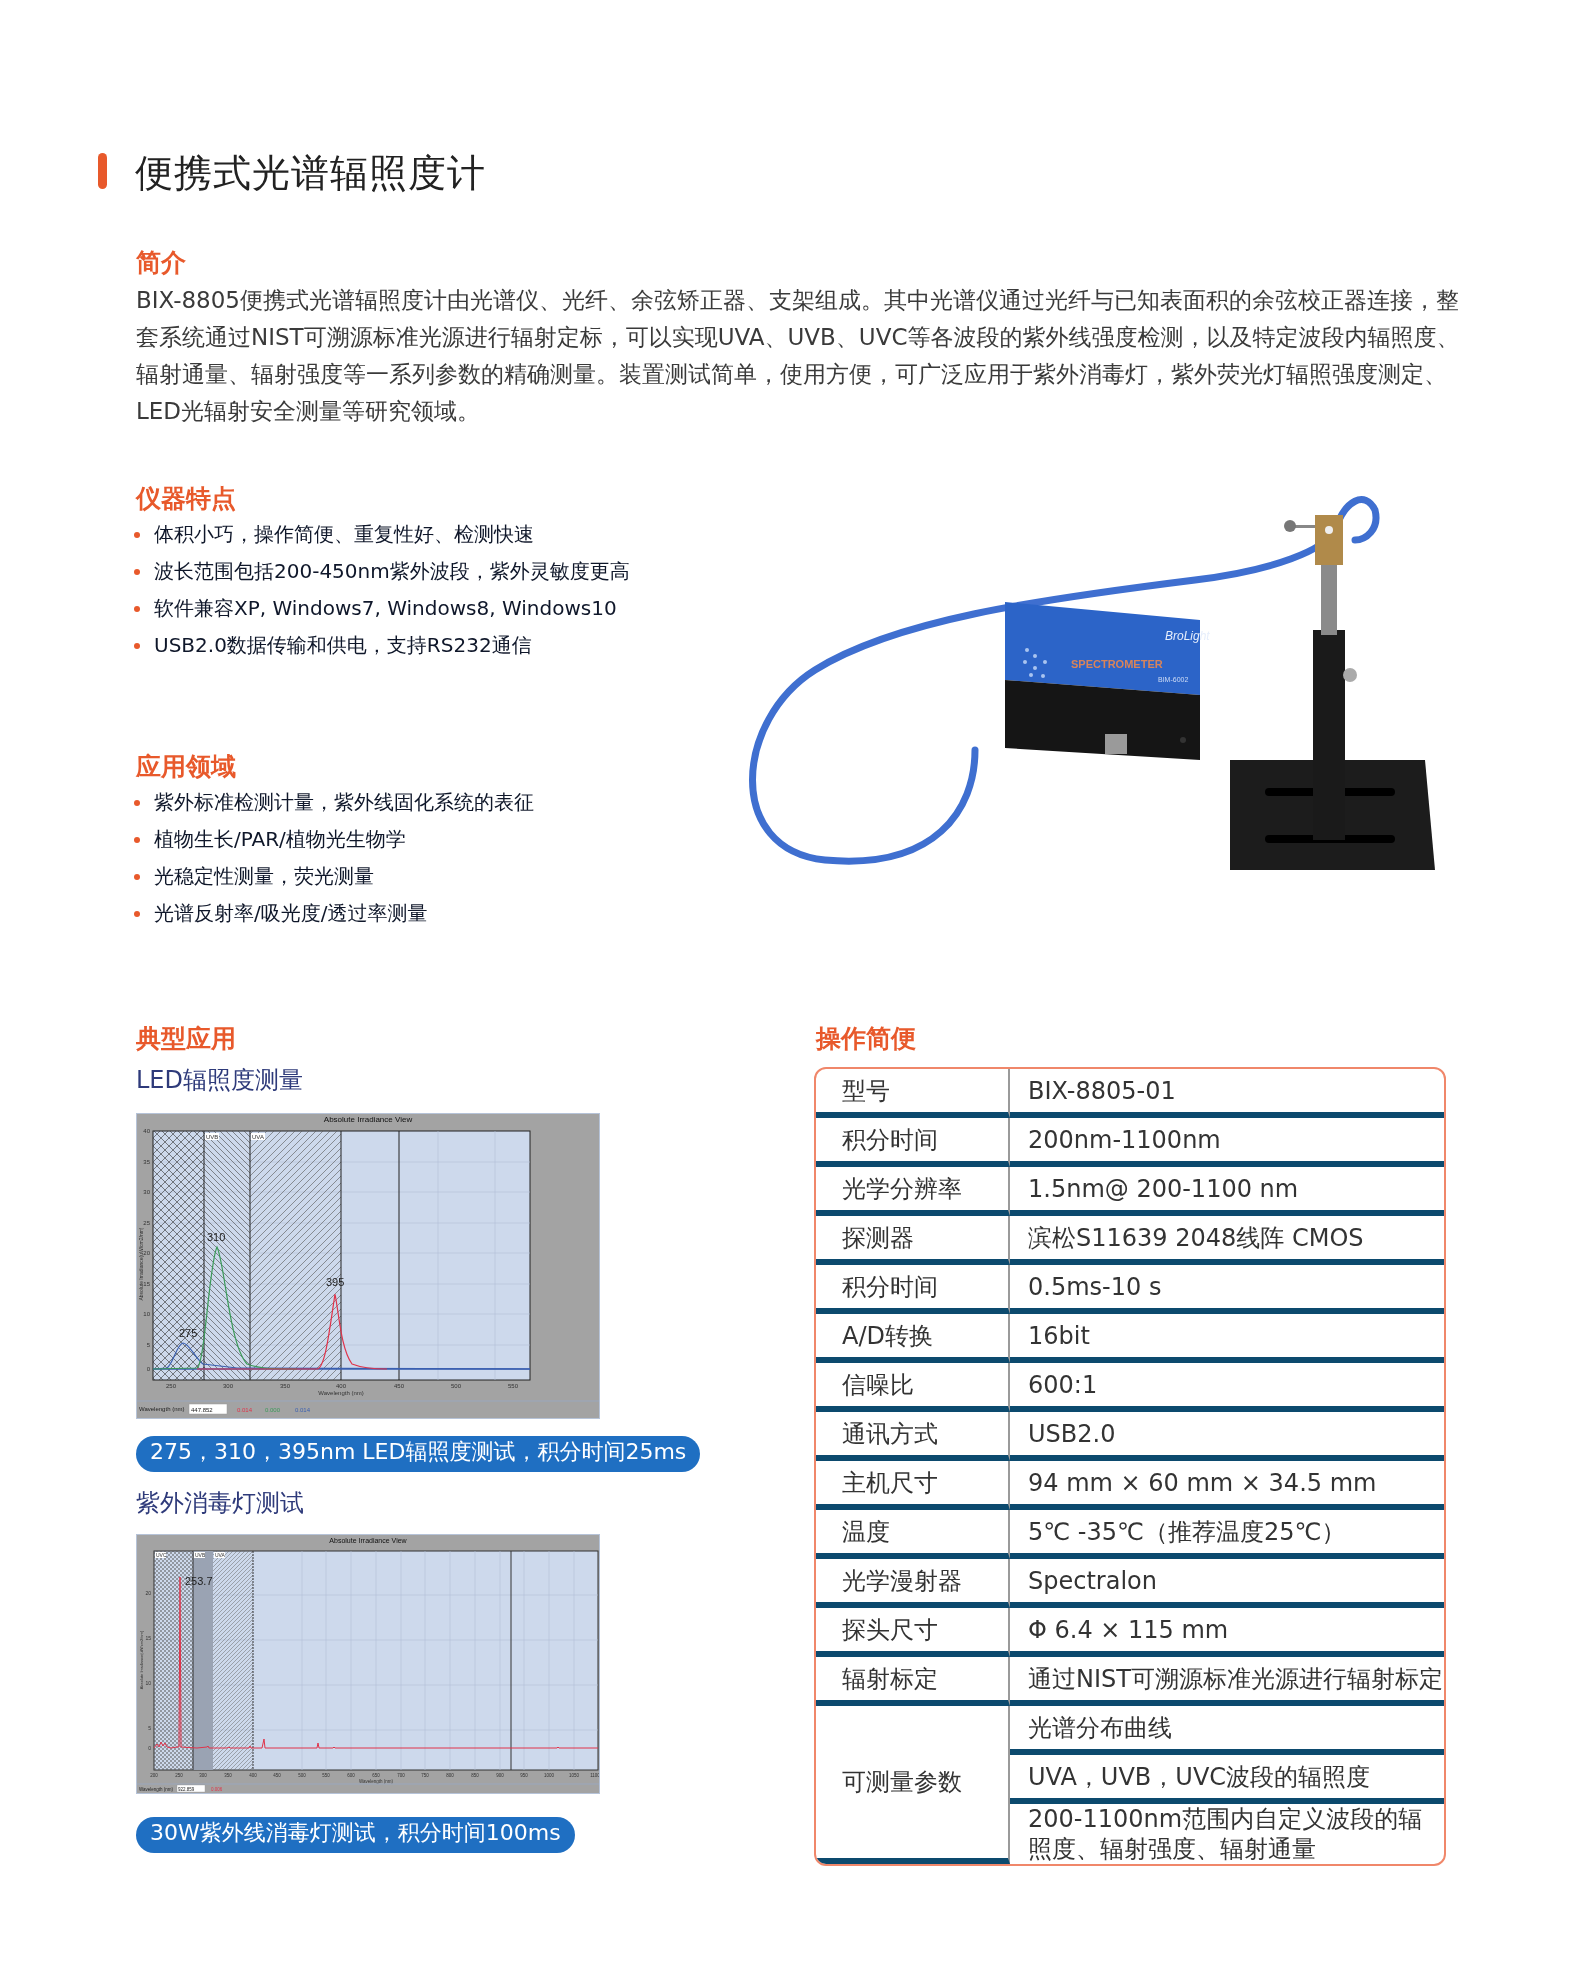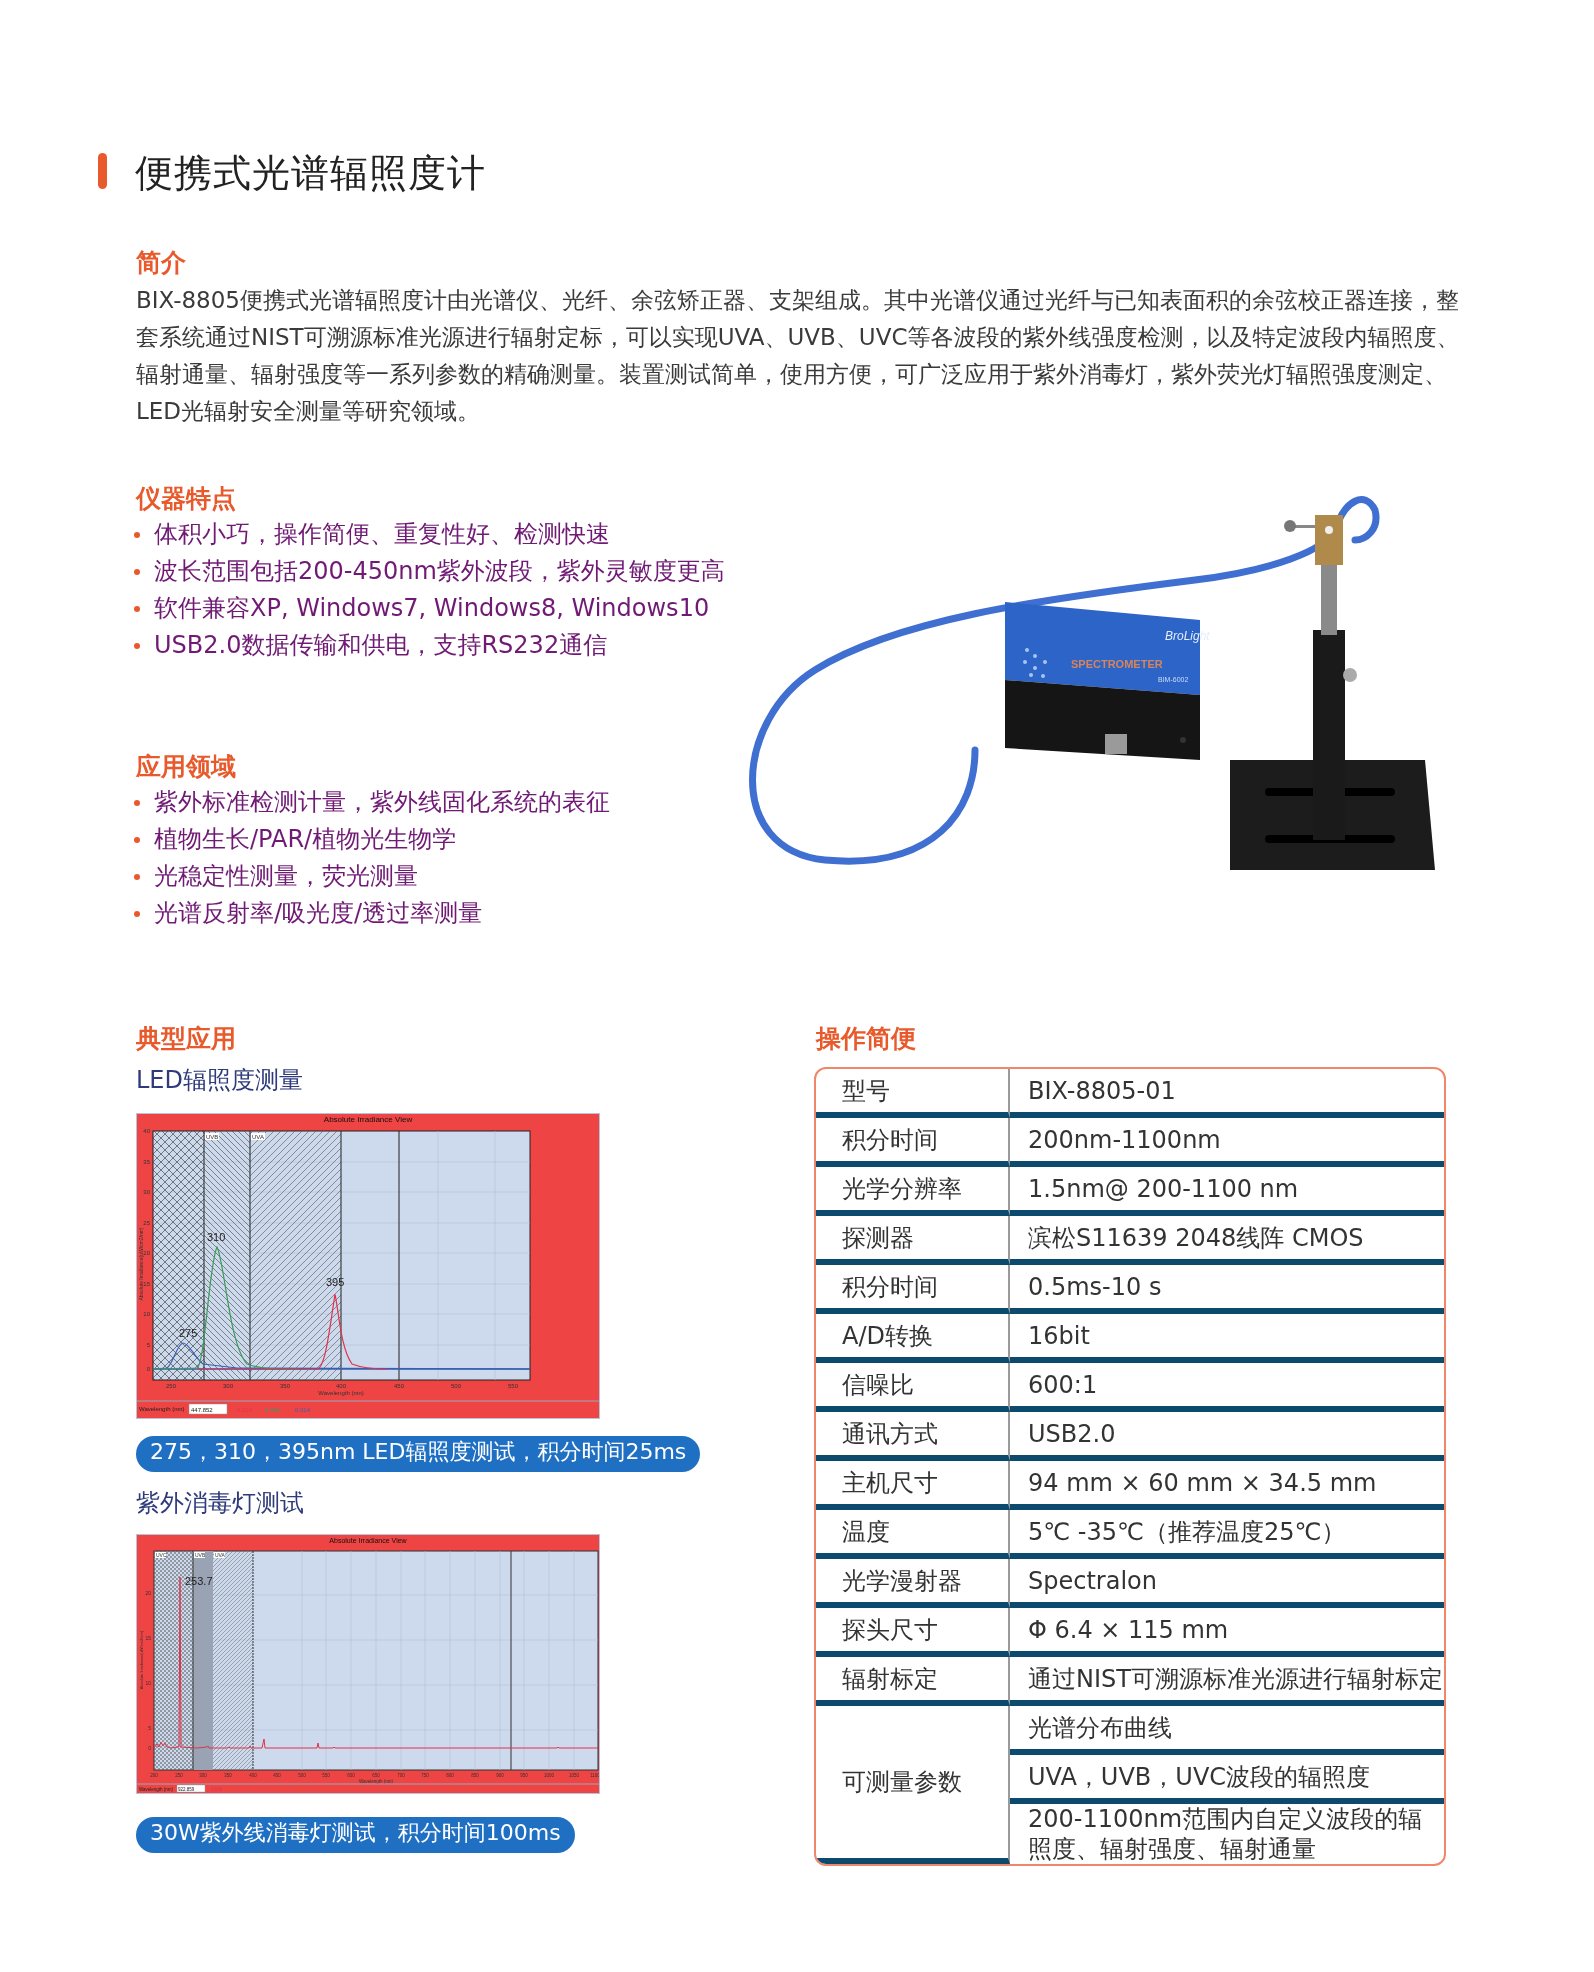--- a/index.html
+++ b/index.html
@@ -4,24 +4,24 @@
 <style>
   html, body { margin:0; padding:0; background:#ffffff; }
   body { width:1594px; height:1972px; position:relative; overflow:hidden;
          font-family:"DejaVu Sans", "Liberation Sans", sans-serif; color:#3a3a3a; }
   .abs { position:absolute; }
   .accent-bar { left:98px; top:153px; width:9px; height:36px; background:#e8592b; border-radius:5px; }
   .page-title { left:135px; top:148px; font-size:38px; color:#222; letter-spacing:1px; }
   .sec-h { font-size:25px; font-weight:bold; color:#e8592b; }
   .para { left:136px; top:282px; width:1330px; font-size:23px; line-height:37px; color:#3a3a3a; }
   ul.bullets { list-style:none; margin:0; padding:0; }
-  ul.bullets li { position:relative; padding-left:22px; font-size:24px; line-height:37px; color:#701a75; }
+  ul.bullets li { position:relative; padding-left:22px; font-size:20px; line-height:37px; color:#0f172a; }
   ul.bullets li::before { content:""; position:absolute; left:2px; top:16px; width:6px; height:6px; border-radius:50%; background:#e8592b; }
   .sub-h { font-size:24px; color:#2e3a7a; }
-  .chart-box { background:#ef4444; border:1px solid #b6c3d8; }
+  .chart-box { background:#a3a3a3; border:1px solid #b6c3d8; }
   .pill { background:#1f6fc2; color:#fff; border-radius:20px; font-size:22px; padding:0 14px; height:36px; line-height:32px; white-space:nowrap; }
   table.spec { border-collapse:separate; border-spacing:0; width:100%; font-size:24px; color:#333; }
   table.spec td { border-bottom:6px solid #0c4a6e; height:43px; padding:0; }
   table.spec td.k { width:166px; padding-left:26px; border-right:2px solid #9a9a9a; }
   table.spec td.v { padding-left:18px; }
   table.spec tr:last-child td { border-bottom:none; }
   .spec-wrap { left:814px; top:1067px; width:628px; border:2px solid #f0876a; border-radius:12px; overflow:hidden; background:#fff; }
   svg text { font-family:"Liberation Sans", sans-serif; }
 </style>
 </head>

